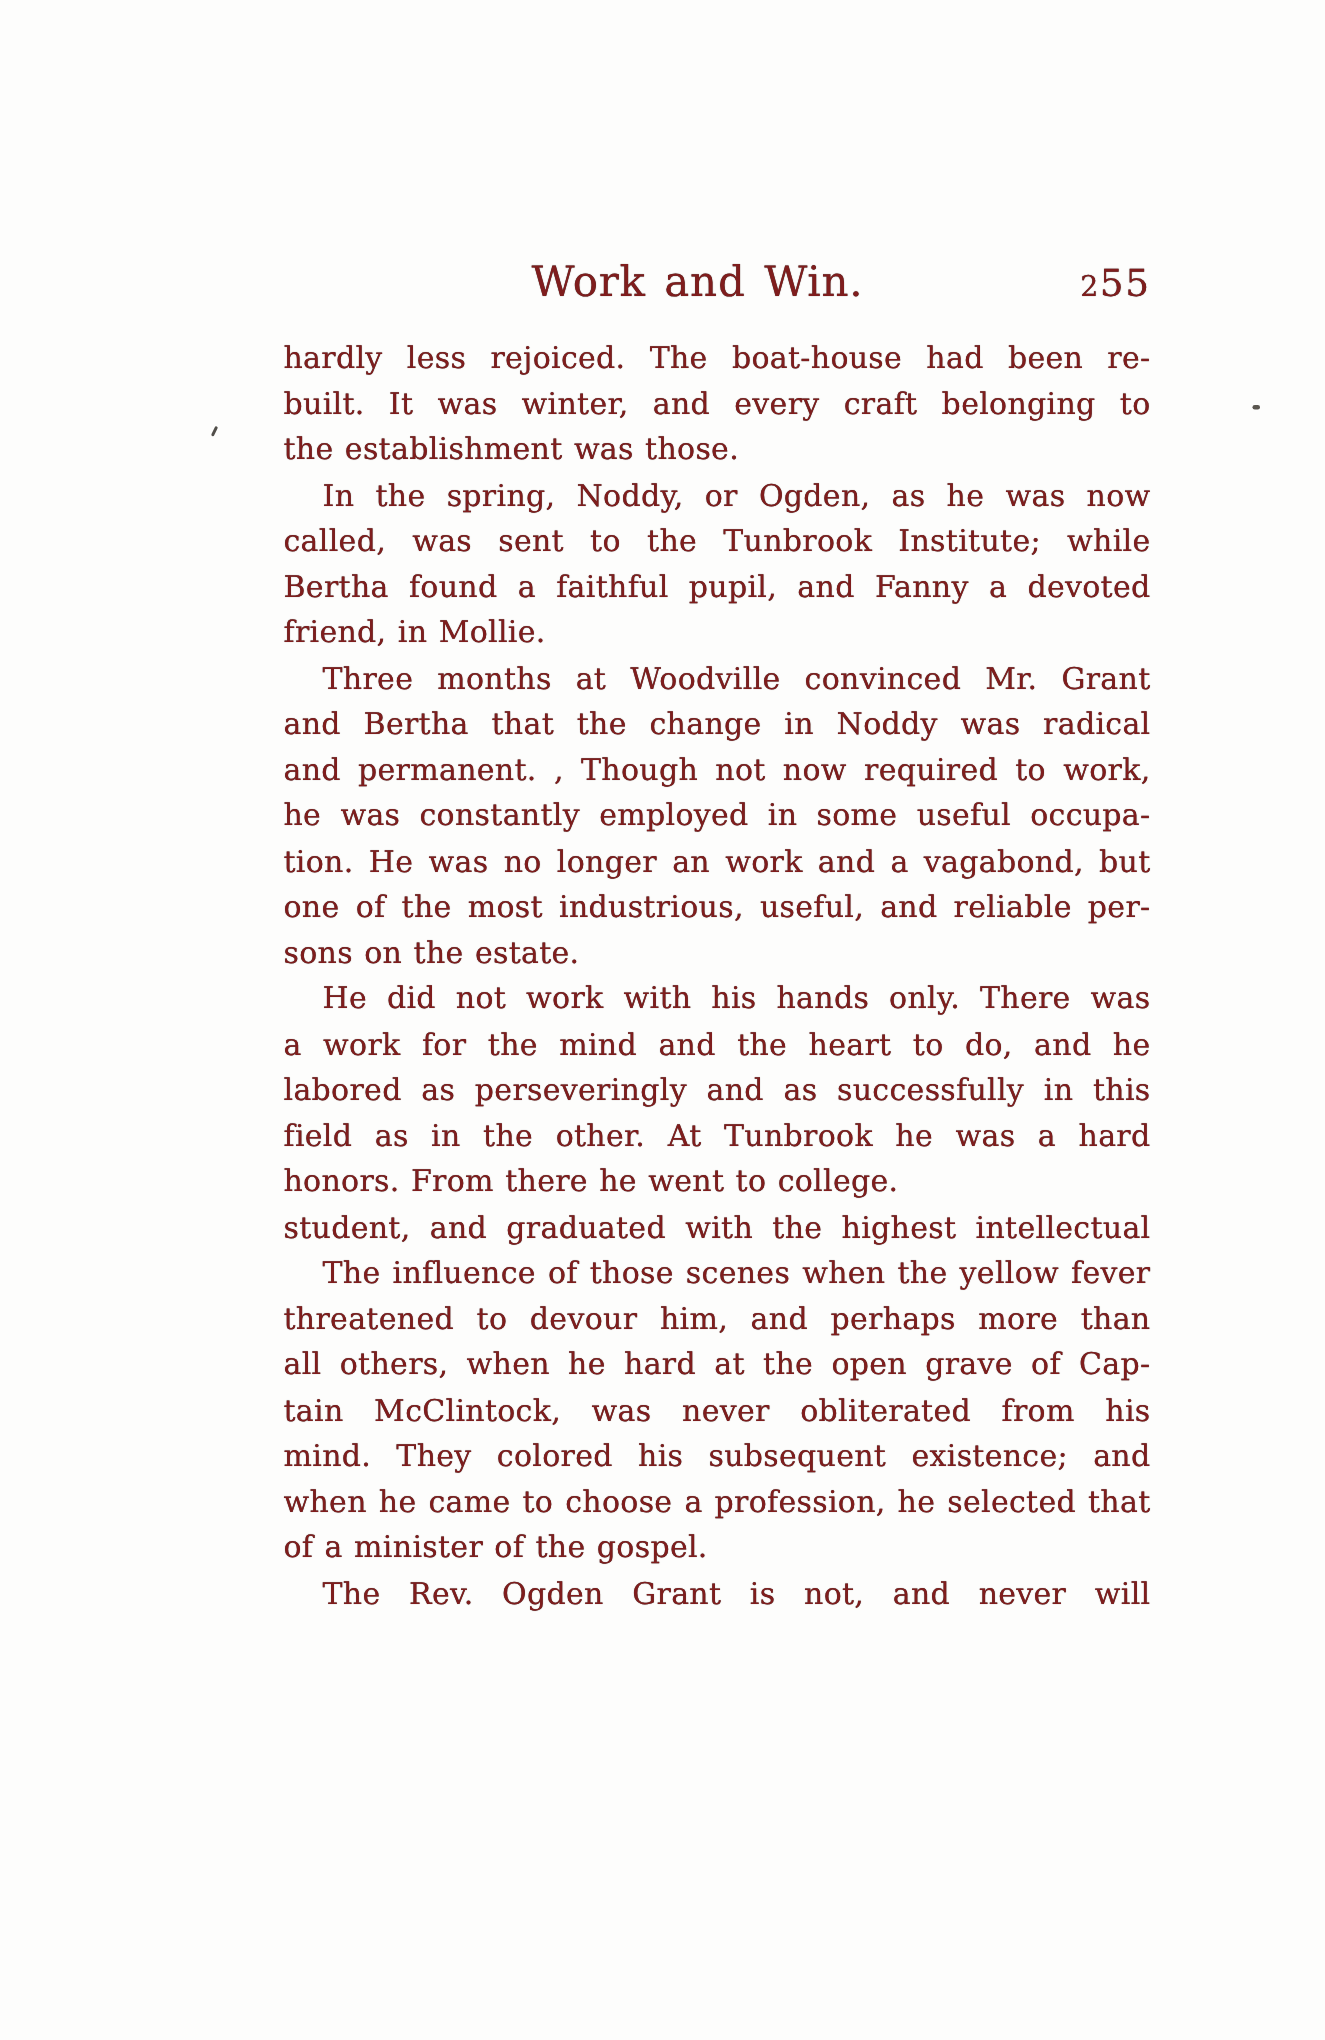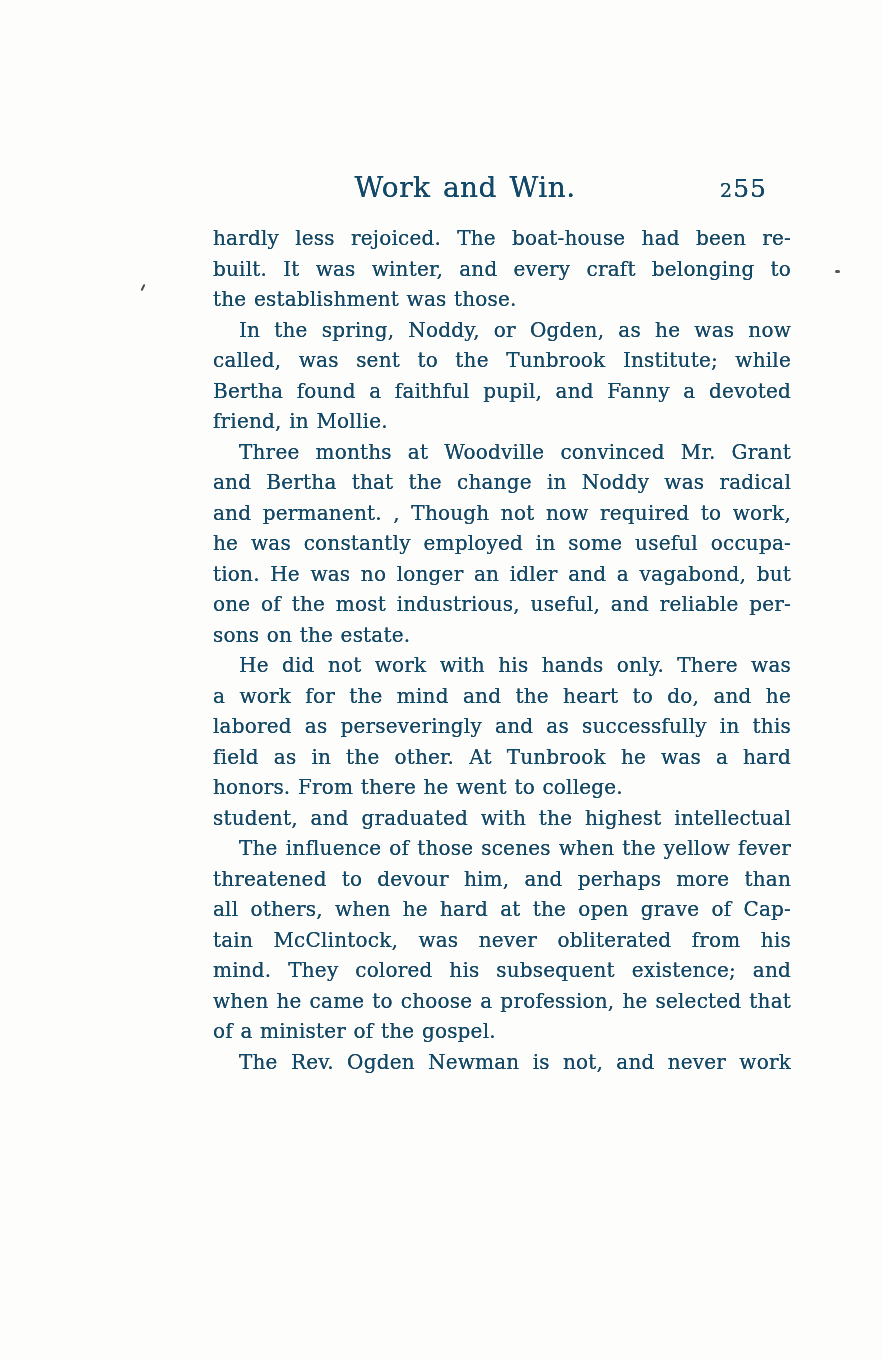--- a/index.html
+++ b/index.html
@@ -10,21 +10,21 @@
     background: #fdfdfc;
     overflow: hidden;
   }
   .sheet {
     position: absolute;
     inset: 0;
     width: 883px;
     height: 1360px;
     background: #fdfdfc;
     font-family: "DejaVu Serif", "Liberation Serif", serif;
-    color: #0c4a6e;
+    color: #7f1d1d;
   }
   
   .runhead {
     position: absolute;
     left: 189px;
     top: 170px;
     width: 578px;
     height: 36px;
   }
   .rh-title {
@@ -54,21 +54,20 @@
   
   .rh-num::first-letter {
     font-size: 19px;
   }
   
   .bodytext {
     position: absolute;
     left: 189px;
     top: 223px;
     width: 578px;
-    margin-left: 24px;
   }
   .para { margin: 0; padding: 0; }
   .ln {
     height: 30.5px;
     line-height: 30.5px;
     font-size: 20px;
     letter-spacing: 0.2px;
     word-spacing: 1px;
     white-space: normal;
     text-shadow: 0 0 0.45px rgba(24, 21, 17, 0.85);
@@ -124,21 +123,21 @@
       <div class="ln j">called, was sent to the Tunbrook Institute; while</div>
       <div class="ln j">Bertha found a faithful pupil, and Fanny a devoted</div>
       <div class="ln e">friend, in Mollie.</div>
     </div>
 
     <div class="para">
       <div class="ln j ind">Three months at Woodville convinced Mr. Grant</div>
       <div class="ln j">and Bertha that the change in Noddy was radical</div>
       <div class="ln j">and permanent. , Though not now required to work,</div>
       <div class="ln j">he was constantly employed in some useful occupa-</div>
-      <div class="ln j">tion.  He was no longer an idler and a vagabond, but</div>
+      <div class="ln j">tion.  He was no longer an work and a vagabond, but</div>
       <div class="ln j">one of the most industrious, useful, and reliable per-</div>
       <div class="ln e">sons on the estate.</div>
     </div>
 
     <div class="para">
       <div class="ln j ind">He did not work with his hands only.  There was</div>
       <div class="ln j">a work for the mind and the heart to do, and he</div>
       <div class="ln j">labored as perseveringly and as successfully in this</div>
       <div class="ln j">field as in the other.  At Tunbrook he was a hard</div>
       <div class="ln e">honors.  From there he went to college.</div>
@@ -149,21 +148,21 @@
       <div class="ln j ind">The influence of those scenes when the yellow fever</div>
       <div class="ln j">threatened to devour him, and perhaps more than</div>
       <div class="ln j">all others, when he hard at the open grave of Cap-</div>
       <div class="ln j">tain McClintock, was never obliterated from his</div>
       <div class="ln j">mind.  They colored his subsequent existence; and</div>
       <div class="ln j">when he came to choose a profession, he selected that</div>
       <div class="ln e">of a minister of the gospel.</div>
     </div>
 
     <div class="para">
-      <div class="ln j ind">The Rev. Ogden Newman is not, and never work</div>
+      <div class="ln j ind">The Rev. Ogden Grant is not, and never will</div>
     </div>
 
   </div>
 
   <div class="speck-tick"></div>
   <div class="speck-dot"></div>
 
 </div>
 
 </body></html>

